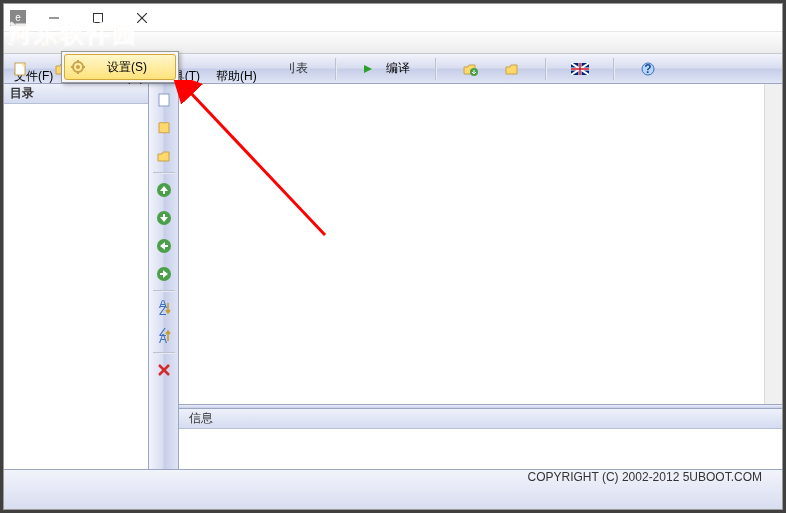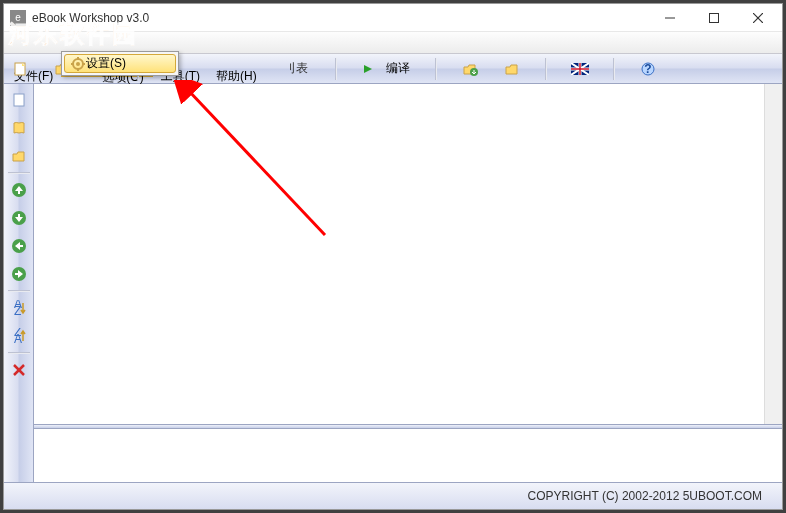--- a/index.html
+++ b/index.html
@@ -28,44 +28,43 @@
 .mid-toolbar .tool-btn { width: 24px; height: 24px; }
 .mid-sep { height: 2px; width: 22px; background: linear-gradient(#a7adc4, #fff); }
 
 .right-panel { flex: 1; display: flex; flex-direction: column; background: #fff; }
 .right-panel .content-area { flex: 1; background: #fff; border: none; position: relative; }
 .right-panel .splitter-h { height: 5px; background: linear-gradient(#eef1fa, #c6cee8); border-top: 1px solid #9ca5c2; border-bottom: 1px solid #9ca5c2; }
 .right-panel .info-header { height: 20px; background: linear-gradient(#eef1fa, #d5dcf0); border-bottom: 1px solid #b8c0d8; padding-left: 10px; display: flex; align-items: center; color: #333; }
 .right-panel .info-body { height: 58px; background: #fff; }
 .content-area::after { content: ""; position: absolute; right: 0; top: 0; bottom: 0; width: 17px; background: #f0f0f0; border-left: 1px solid #ddd; }
 
-.statusbar { position: absolute; bottom: 0; left: 0; right: 0; height: 27px; background: linear-gradient(#f2f4fb, #d8ddf0); border-top: 1px solid #9ca5c2; display: flex; align-items: center; justify-content: flex-end; padding-right: 20px; color: #333; }
+.statusbar { position: absolute; bottom: 0; left: 0; right: 0; height: 40px; background: linear-gradient(#f2f4fb, #d8ddf0); border-top: 1px solid #9ca5c2; display: flex; justify-content: flex-end; padding-right: 20px; color: #333; }
 
 .dropdown { position: absolute; top: 51px; left: 61px; width: 118px; background: #f6f6f6; border: 1px solid #9a9a9a; box-shadow: 2px 2px 4px rgba(0,0,0,0.25); padding: 2px; z-index: 100; }
 .dropdown .icon-gutter { position: absolute; left: 2px; top: 2px; bottom: 2px; width: 26px; background: linear-gradient(to right, #eef1fb, #d3daf0); }
-.dropdown .dd-item { position: relative; height: 19px; display: flex; align-items: center; padding-left: 21px; cursor: default; }
+.dropdown .dd-item { position: relative; height: 26px; display: flex; align-items: center; padding-left: 42px; cursor: default; }
 .dropdown .dd-item.highlight { background: linear-gradient(#fff7cc, #ffe27a); border: 1px solid #d4a83a; border-radius: 3px; margin: 0; }
 .dropdown .dd-item .dd-icon { position: absolute; left: 4px; width: 18px; height: 18px; display: flex; align-items: center; justify-content: center; }
 
 .annotation-arrow { position: absolute; top: 80px; left: 160px; z-index: 200; pointer-events: none; }
 
 .watermark { position: absolute; top: 18px; left: 8px; z-index: 300; pointer-events: none; opacity: 0.85; }
 .watermark .wm-cn { font-size: 24px; font-weight: bold; color: #ff8c1a; -webkit-text-stroke: 1px #fff; letter-spacing: 2px; }
 .watermark .wm-url { font-size: 14px; color: #2aa02a; -webkit-text-stroke: 0.5px #fff; margin-top: -4px; letter-spacing: 1px; }
 
 svg { display: block; }
 </style>
 </head>
 <body>
 
 <div class="outer-frame">
 
   <div class="titlebar">
     <div class="app-icon">e</div>
-    <div class="title">eBook Workshop v3.0</div>
     <div class="win-btn">
       <svg width="10" height="10">
           <line x1="0" y1="5" x2="10" y2="5" stroke="#333" stroke-width="1"></line>
         </svg>
     </div>
     <div class="win-btn">
       <svg width="10" height="10">
           <rect x="0.5" y="0.5" width="9" height="9" fill="none" stroke="#333" stroke-width="1"></rect>
         </svg>
     </div>
@@ -138,20 +137,24 @@
     <div class="tool-sep"></div>
     <div class="tool-btn">
       <svg width="16" height="16">
           <circle cx="8" cy="8" r="6" fill="#b9d6ff" stroke="#3a6fc4"></circle>
           <text x="8" y="12" text-anchor="middle" font-size="10" fill="#1a4a9a" font-weight="bold">?</text>
         </svg>
     </div>
   </div>
 
   <div class="client">
+    <div class="left-panel">
+      <div class="panel-header">目录</div>
+      <div class="tree-area"></div>
+    </div>
 
     <div class="mid-toolbar">
       <div class="tool-btn">
           <svg width="16" height="16">
             <rect x="3" y="2" width="10" height="12" fill="#fff" stroke="#8aa0c8"></rect>
           </svg>
         </div>
       <div class="tool-btn">
           <svg width="16" height="16">
             <path d="M3 3 Q5 2 8 3 Q11 2 13 3 L13 13 Q11 12 8 13 Q5 12 3 13 Z" fill="#ffd86b" stroke="#c9a24a"></path>
@@ -207,20 +210,21 @@
           <svg width="16" height="16">
             <line x1="3" y1="3" x2="13" y2="13" stroke="#d42a2a" stroke-width="2.5"></line>
             <line x1="13" y1="3" x2="3" y2="13" stroke="#d42a2a" stroke-width="2.5"></line>
           </svg>
         </div>
     </div>
 
     <div class="right-panel">
       <div class="content-area"></div>
       <div class="splitter-h"></div>
+      <div class="info-header">信息</div>
       <div class="info-body"></div>
     </div>
   </div>
 
   <div class="statusbar">
     <span>COPYRIGHT (C) 2002-2012 5UBOOT.COM</span>
   </div>
 
 </div>
 

